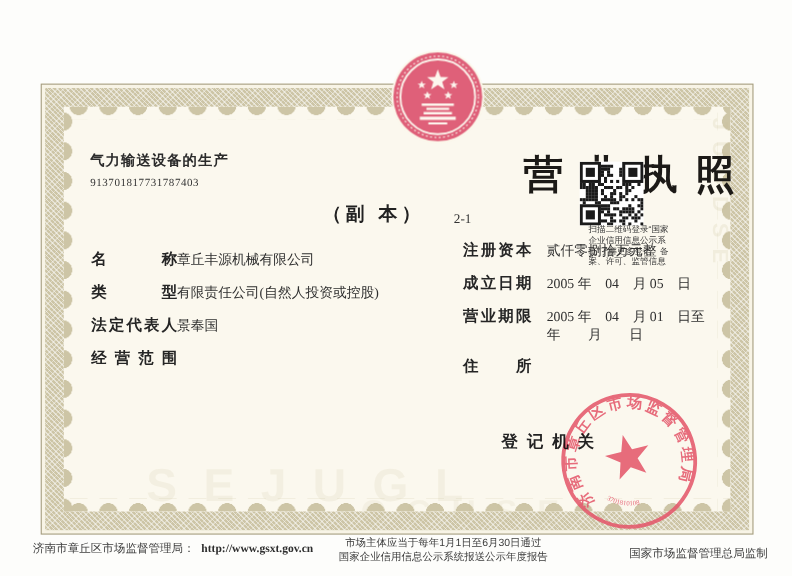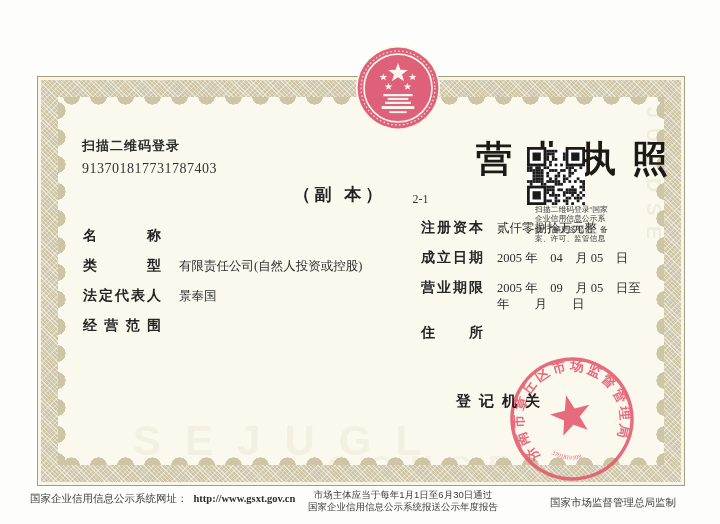--- a/index.html
+++ b/index.html
@@ -45,42 +45,42 @@
 
   
   .wm{position:absolute;z-index:2;color:#c8bf96;font-weight:bold;pointer-events:none;}
   .wm1{left:60px;top:340px;font-size:42px;letter-spacing:24px;opacity:.14;margin-left:35px;}
   .wm2{left:604px;top:30px;font-size:20px;letter-spacing:10px;opacity:.18;writing-mode:vertical-rl;}
   .wm3{left:290px;top:372px;font-size:30px;letter-spacing:18px;opacity:.12;}
 
   
   .credit-block{position:absolute;left:44px;top:60px;}
   .credit-label{font-size:13px;font-weight:700;color:#2b2b2b;letter-spacing:1px;}
-  .credit-code{font-family:"Liberation Serif","DejaVu Serif",serif;font-size:14px;color:#333;
+  .credit-code{font-family:"Liberation Serif","DejaVu Serif",serif;font-size:10px;color:#333;
     letter-spacing:.5px;margin-top:6px;}
   .emblem{position:absolute;left:317px;top:-33px;width:86px;height:88px;}
   .title{position:absolute;left:0;top:58px;width:100%;text-align:right;
     font-size:36px;font-weight:900;color:#1c1a17;letter-spacing:16px;text-indent:16px;}
   .subtitle-row{position:absolute;left:0;top:106px;width:100%;text-align:center;}
   .subtitle{font-size:17px;font-weight:700;color:#222;letter-spacing:4px;}
   .copy-no{font-family:"Liberation Serif","DejaVu Serif",serif;font-size:12px;color:#333;
     margin-left:22px;position:relative;top:3px;}
   .qr-wrap{position:absolute;left:489px;top:70px;width:150px;}
   .qr{width:58px;height:58px;background:#fff;display:inline-block;vertical-align:top;}
   .qr svg{display:block;}
   .qr-caption{display:inline-block;vertical-align:top;width:96px;margin-left:8px;
     font-size:10px;line-height:12.4px;color:#3a3a3a;
     transform:scale(.78);transform-origin:0 0;}
 
   
   .rows-left{position:absolute;left:45px;top:150px;width:350px;}
   .rows-right{position:absolute;left:383px;top:142px;width:245px;}
   .row{display:flex;margin-bottom:12px;align-items:flex-start;}
   .f-label{flex:0 0 78px;font-size:14px;font-weight:700;color:#252525;
-    text-align:justify;text-align-last:justify;margin-right:18px;white-space:nowrap;}
+    text-align:justify;text-align-last:justify;white-space:nowrap;}
   .rows-right .f-label{flex:0 0 62px;margin-right:14px;}
   .f-value{font-family:"Liberation Serif","DejaVu Serif",serif;font-size:12.5px;
     color:#2e2e2e;line-height:16px;padding-top:1px;}
   .scope .f-value{width:256px;text-align:justify;}
   .addr .f-value{width:200px;}
 
   
   .reg-label{position:absolute;left:418px;top:315px;font-size:15px;font-weight:700;
     color:#222;letter-spacing:8px;white-space:nowrap;}
   .date-row{position:absolute;left:452px;top:368px;font-size:14px;color:#222;white-space:nowrap;}
@@ -90,21 +90,21 @@
   .dr-mu{margin-right:2px;}.dr-d{margin-right:10px;}
   .seal{position:absolute;left:468px;top:276px;width:132px;height:132px;z-index:4;
     opacity:.88;mix-blend-mode:multiply;}
 
   
   .footer-left{position:absolute;left:30px;top:492px;font-size:10.5px;color:#3c3c3c;white-space:nowrap;}
   .footer-left .url{font-family:"Liberation Serif","DejaVu Serif",serif;font-weight:700;
     color:#2e2e2e;margin-left:6px;}
   .footer-center{position:absolute;left:288px;top:489px;width:230px;text-align:center;
     font-size:10px;line-height:12.5px;color:#3c3c3c;transform:scale(.95);transform-origin:center top;}
-  .footer-right{position:absolute;left:521px;top:496px;font-size:10.5px;color:#3c3c3c;white-space:nowrap;padding-left:29px;}
+  .footer-right{position:absolute;left:543px;top:496px;font-size:10.5px;color:#3c3c3c;white-space:nowrap;padding-left:29px;}
 </style>
 </head>
 <body>
 
 <div class="cert">
   <div class="band"></div>
   <div class="inner"></div>
   <div class="sc sc-top"></div>
   <div class="sc sc-bottom"></div>
   <div class="sc sc-left"></div>
@@ -130,21 +130,21 @@
         <polygon fill="#fdf6ee" points="61,45 62.2,48 65.4,48.1 62.9,50 63.8,53.1 61,51.3 58.2,53.1 59.1,50 56.6,48.1 59.8,48"></polygon>
         <rect x="33" y="58" width="34" height="2.6" fill="#fdf6ee"></rect>
         <rect x="38" y="62.5" width="24" height="2.4" fill="#fdf6ee"></rect>
         <rect x="35" y="67" width="30" height="2.6" fill="#fdf6ee"></rect>
         <rect x="31" y="72" width="38" height="3.4" fill="#fdf6ee"></rect>
         <rect x="40" y="78" width="20" height="2.2" fill="#fdf6ee"></rect>
       </svg>
     </div>
 
     <div class="credit-block">
-      <div class="credit-label">扫描二维码登录</div>
+      <div class="credit-label">气力输送设备的生产</div>
       <div class="credit-code">913701817731787403</div>
     </div>
 
     <div class="title">营业执照</div>
     <div class="subtitle-row">
       <span class="subtitle">（副  本）</span>
       <span class="copy-no">2-1</span>
     </div>
 
     <div class="qr-wrap">
@@ -300,20 +300,21 @@
             <rect x="0" y="38.666666666666664" width="19.333333333333332" height="19.333333333333332" fill="#1a1a1a"></rect>
             <rect x="2.761904761904762" y="41.42857142857143" width="13.80952380952381" height="13.80952380952381" fill="#fff"></rect>
             <rect x="5.523809523809524" y="44.19047619047619" width="8.285714285714285" height="8.285714285714285" fill="#1a1a1a"></rect>
           </svg></div>
       <div class="qr-caption">扫描二维码登录“国家企业信用信息公示系统”了解更多登记、备案、许可、监管信息</div>
     </div>
 
     <div class="rows-left">
       <div class="row">
         <span class="f-label">名称</span>
+        <span class="f-value">章丘丰源机械有限公司</span>
       </div>
       <div class="row">
         <span class="f-label">类型</span>
         <span class="f-value">有限责任公司(自然人投资或控股)</span>
       </div>
       <div class="row">
         <span class="f-label">法定代表人</span>
         <span class="f-value">景奉国</span>
       </div>
       <div class="row scope">
@@ -325,21 +326,21 @@
       <div class="row">
         <span class="f-label">注册资本</span>
         <span class="f-value">贰仟零捌拾万元整</span>
       </div>
       <div class="row">
         <span class="f-label">成立日期</span>
         <span class="f-value">2005 年　04　月 05　日</span>
       </div>
       <div class="row">
         <span class="f-label">营业期限</span>
-        <span class="f-value">2005 年　09　月 05　日至　　年　　月　　日</span>
+        <span class="f-value">2005 年　04　月 01　日至　　年　　月　　日</span>
       </div>
       <div class="row addr">
         <span class="f-label">住所</span>
       </div>
     </div>
 
     <div class="reg-label">登记机关</div>
 
 
     <div class="seal">
@@ -357,19 +358,19 @@
           <text fill="#e4576b" font-size="6.2" font-family="'Liberation Serif','DejaVu Serif',serif">
             <textPath href="#serialArc" startOffset="6">3701810108</textPath>
           </text>
         </g>
       </svg>
     </div>
   </div>
 </div>
 
 <div class="footer-left">
-  <span>国家企业信用信息公示系统网址：</span><span class="url">http://www.gsxt.gov.cn</span>
+  <span>济南市章丘区市场监督管理局：</span><span class="url">http://www.gsxt.gov.cn</span>
 </div>
 <div class="footer-center">
   <div>市场主体应当于每年1月1日至6月30日通过</div>
   <div>国家企业信用信息公示系统报送公示年度报告</div>
 </div>
 <div class="footer-right">国家市场监督管理总局监制</div>
 
 </body></html>

